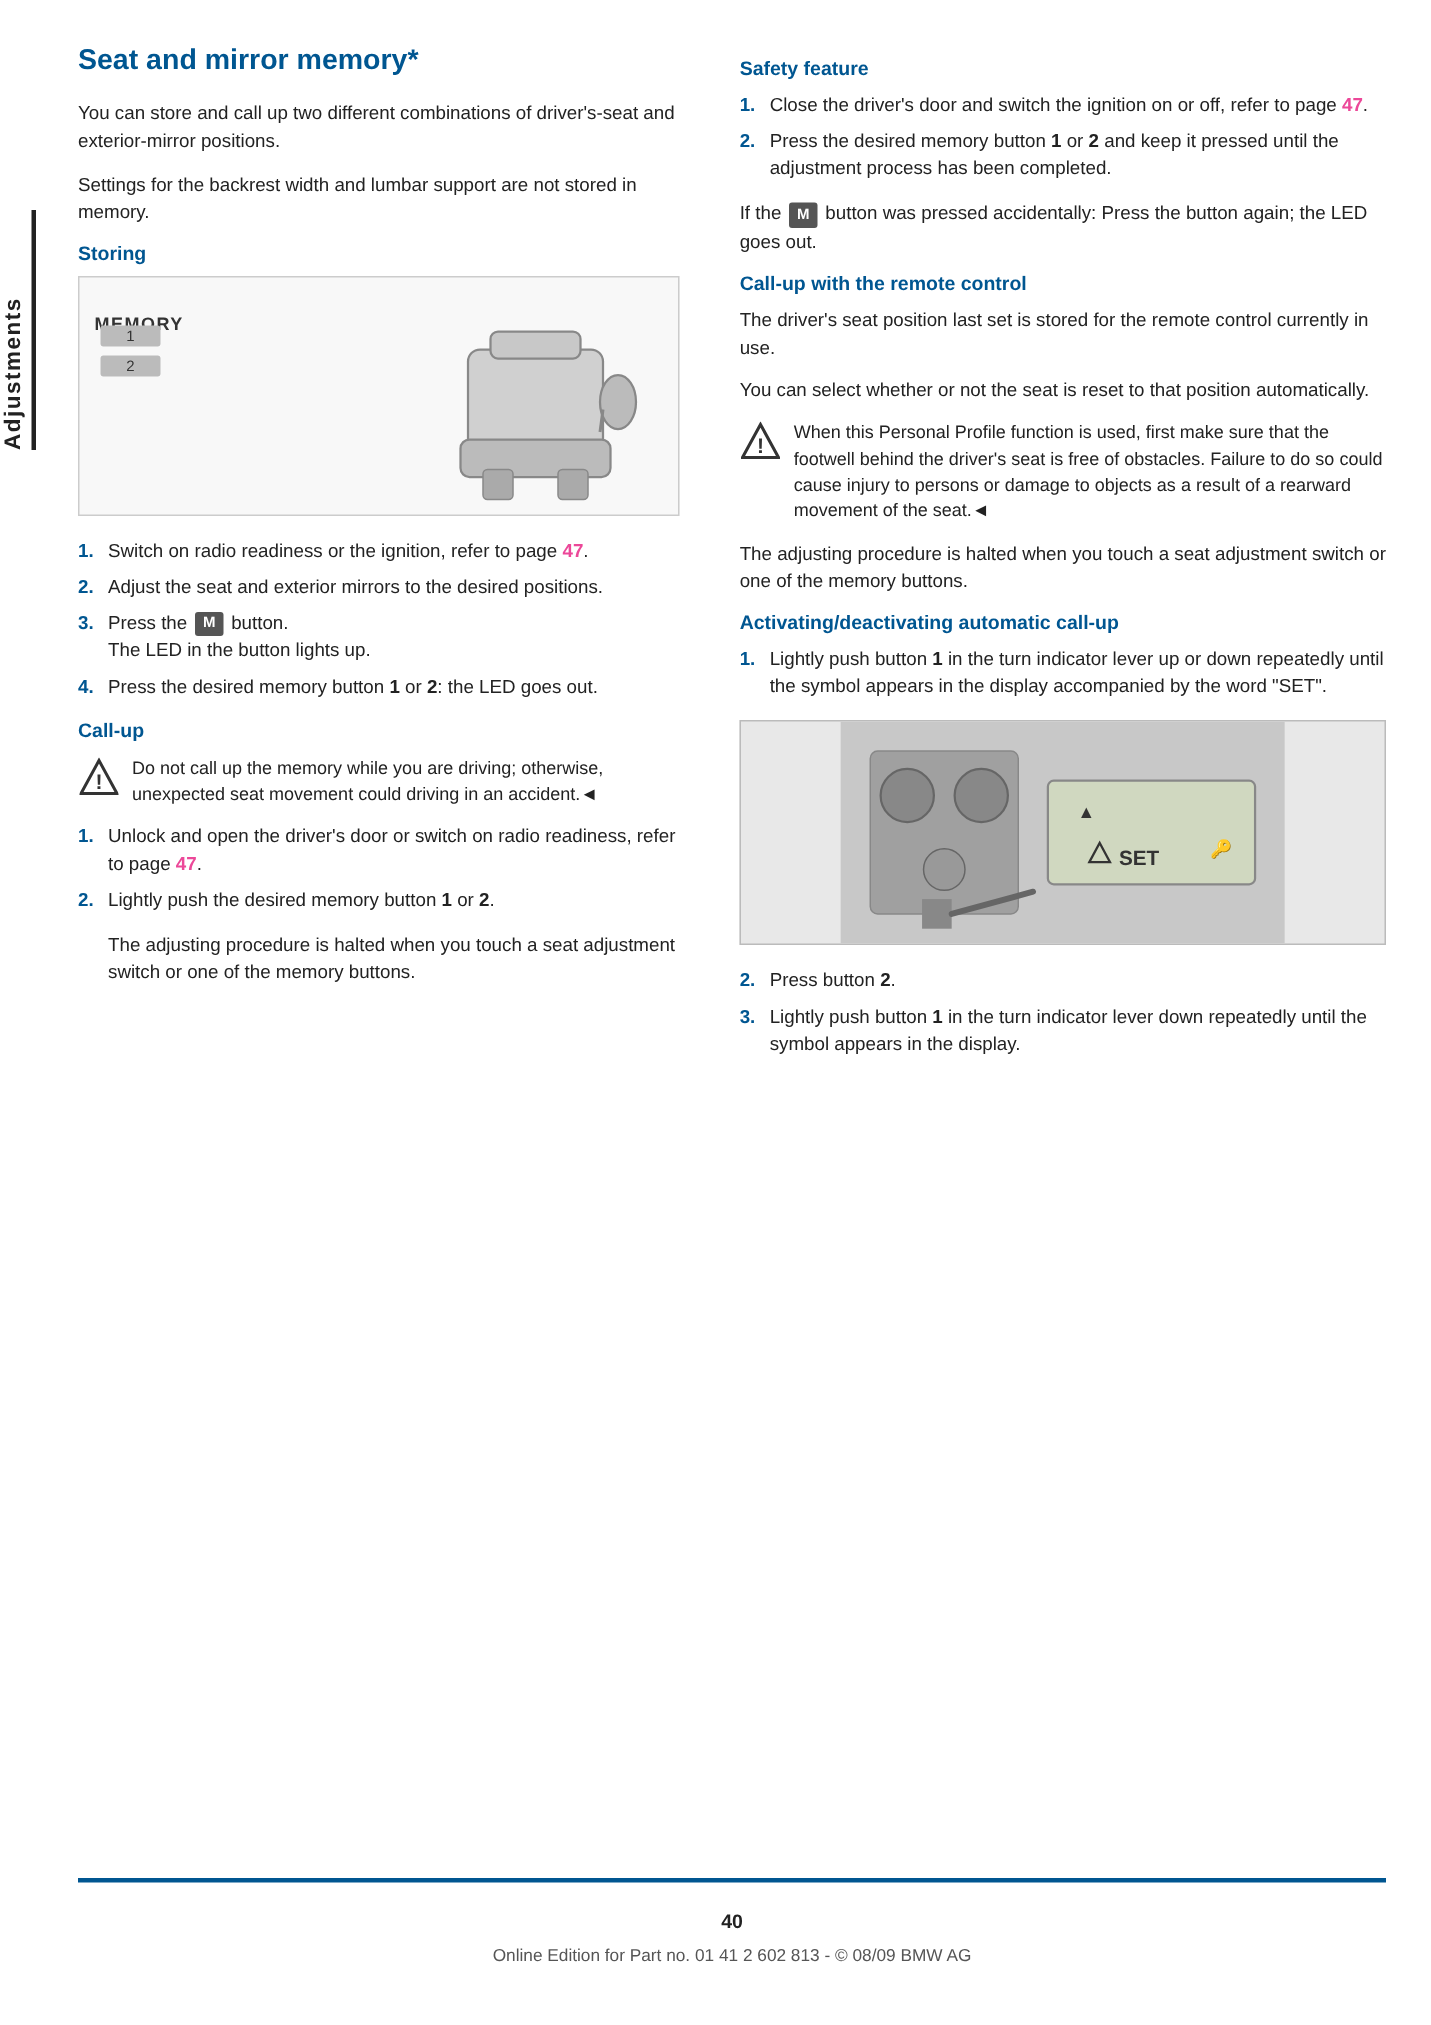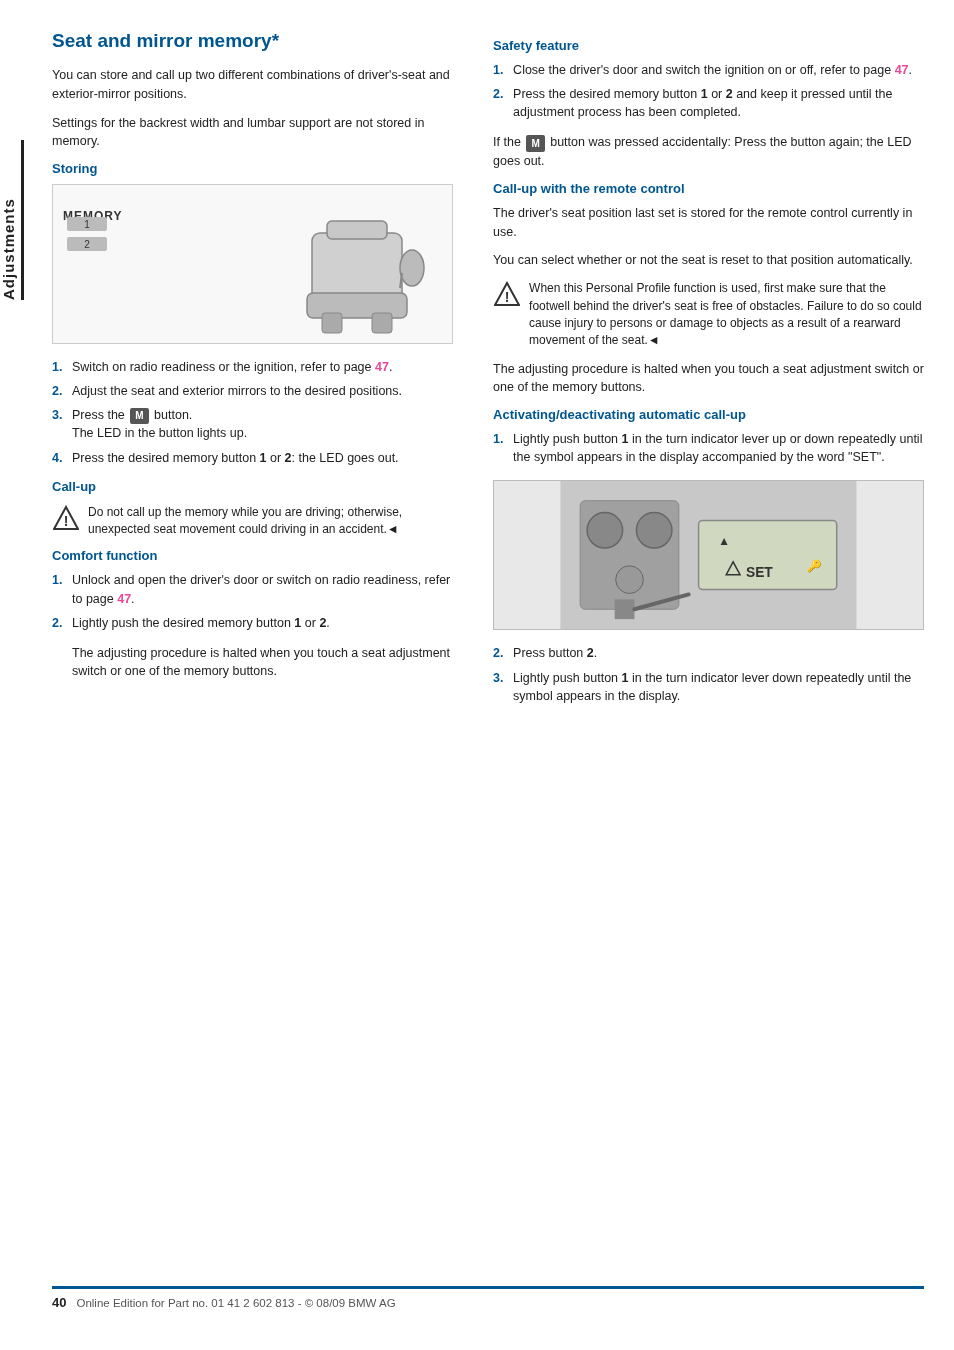--- a/index.html
+++ b/index.html
@@ -235,25 +235,26 @@
       height: 100%;
       display: flex;
       align-items: center;
       justify-content: center;
       position: relative;
     }
 
     
     .page-footer {
       border-top: 3px solid #005691;
-      padding-top: 6px;
+      padding-top: 18px;
       margin-top: 30px;
       display: flex;
       align-items: center;
       gap: 10px;
+      flex-direction: column;
     }
 
     .page-number {
       font-size: 13px;
       font-weight: bold;
       color: #222;
     }
 
     .footer-text {
       font-size: 11.5px;
@@ -336,21 +337,20 @@
         <div class="warning-box">
           <div class="warning-icon">
             <svg viewBox="0 0 26 26" xmlns="http://www.w3.org/2000/svg">
               <polygon points="13,2 25,24 1,24" fill="#fff" stroke="#333" stroke-width="2"></polygon>
               <text x="13" y="21" font-size="14" font-weight="bold" fill="#333" text-anchor="middle">!</text>
             </svg>
           </div>
           <span class="warning-text">Do not call up the memory while you are driving; otherwise, unexpected seat movement could driving in an accident.◄</span>
         </div>
 
-        <div class="section-heading">Comfort function</div>
 
         <ol class="numbered-list">
           <li>
             <span class="list-num">1.</span>
             <span class="list-text">Unlock and open the driver's door or switch on radio readiness, refer to page <span class="page-link bold-text">47</span>.</span>
           </li>
           <li>
             <span class="list-num">2.</span>
             <span class="list-text">Lightly push the desired memory button <strong>1</strong> or <strong>2</strong>.</span>
           </li>

